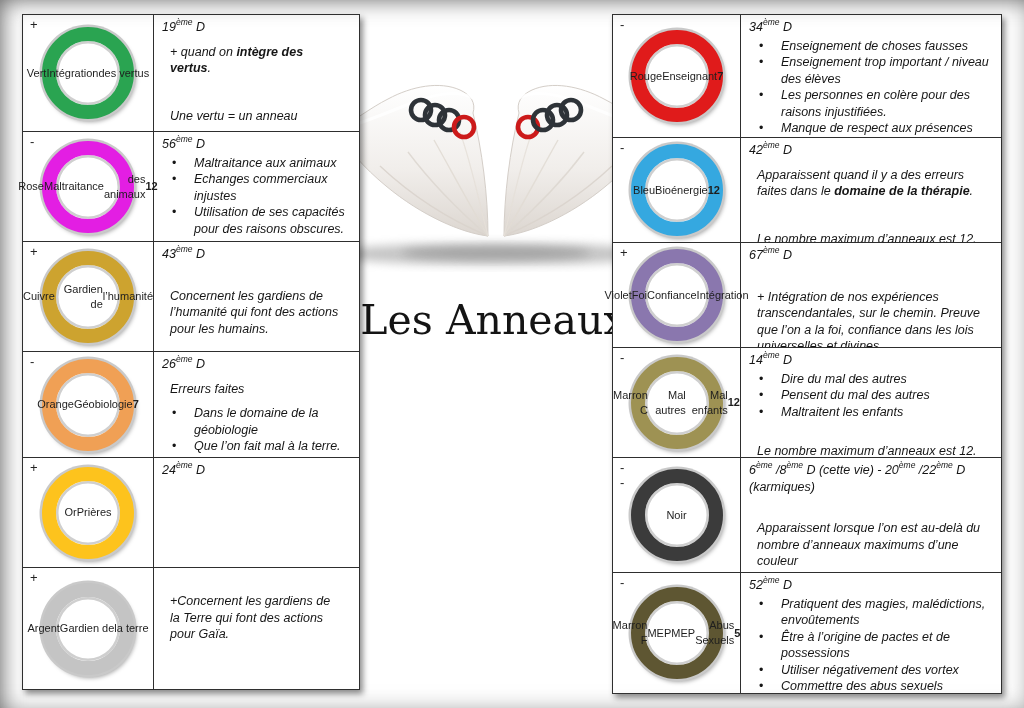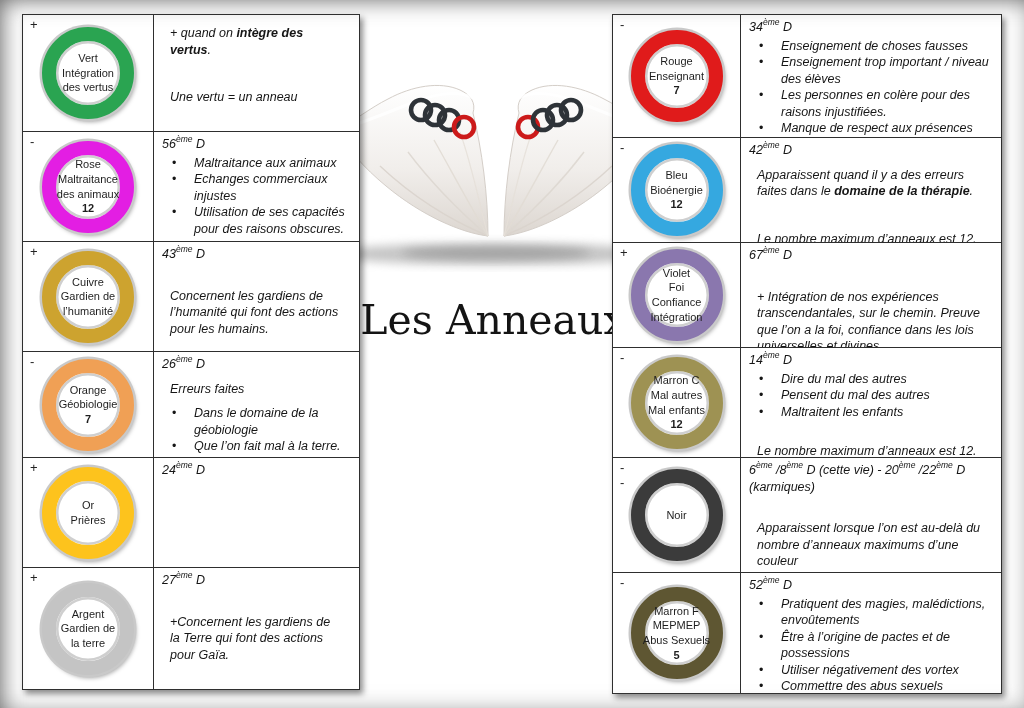--- a/index.html
+++ b/index.html
@@ -49,22 +49,22 @@
     line-height:1.15;white-space:pre-line;z-index:3;
   }
   .ring{
     position:absolute;left:50%;top:50%;transform:translate(-50%,-50%);
     width:64px;height:64px;border-radius:50%;
     border:14px solid #999;background:#fff;
     box-shadow:0 0 0 2.5px #c9c9c9, 2px 3px 4px rgba(0,0,0,.35),
                inset 0 0 0 2.5px #cfcfcf;
   }
   .ring-label{
-    position:absolute;inset:0;display:flex;flex-direction:column;
-    justify-content:center;align-items:center;text-align:left;
+    position:absolute;inset:0;display:flex;flex-direction:row;
+    justify-content:center;align-items:center;text-align:right;
     font-size:11px;line-height:1.32;color:#1e1e1e;z-index:2;
   }
   .ring-label b{font-weight:bold;}
 
   .desc{
     flex:1;padding:2px 8px 2px 8px;box-sizing:border-box;
     font-style:italic;font-size:12.5px;line-height:1.32;color:#161616;
     overflow:hidden;
   }
   .dim{margin:1px 0 2px 0;}
@@ -141,20 +141,21 @@
         <div class="ringcell">
           <div class="sign">+</div>
           <div class="ring" style="border-color: rgb(42, 164, 81);"></div>
           <div class="ring-label">
             <div class="lbl-line">Vert</div>
             <div class="lbl-line">Intégration</div>
             <div class="lbl-line">des vertus</div>
           </div>
         </div>
         <div class="desc">
+          <div class="dim"><span>19</span><sup>ème</sup><span> D</span></div>
           <p class="bp"><span>+ quand on </span><b>intègre des vertus</b><span>.</span></p>
           <div class="gap"></div>
           <p class="bp"><span>Une vertu = un anneau</span></p>
         </div>
       </div>
       <div class="row">
         <div class="ringcell">
           <div class="sign">-</div>
           <div class="ring" style="border-color: rgb(227, 30, 227);"></div>
           <div class="ring-label">
@@ -242,21 +243,20 @@
         <div class="ringcell">
           <div class="sign">+</div>
           <div class="ring" style="border-color: rgb(196, 196, 196);"></div>
           <div class="ring-label">
             <div class="lbl-line">Argent</div>
             <div class="lbl-line">Gardien de</div>
             <div class="lbl-line">la terre</div>
           </div>
         </div>
         <div class="desc">
-          <div class="dim"><span>27</span><sup>ème</sup><span> D</span></div>
           <div class="gap"></div>
           <p class="bp"><span>+Concernent les gardiens de la Terre qui font des actions pour Gaïa.</span></p>
         </div>
       </div>
     </div>
   <div class="rings-table right" id="right-table">
       <div class="row">
         <div class="ringcell">
           <div class="sign">-</div>
           <div class="ring" style="border-color: rgb(224, 27, 27);"></div>

